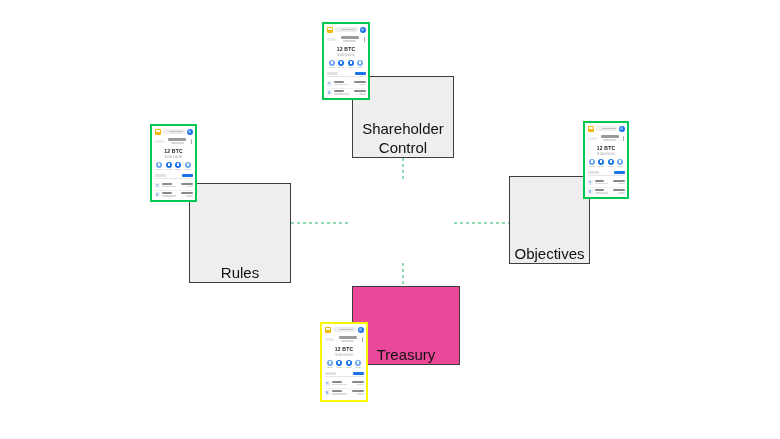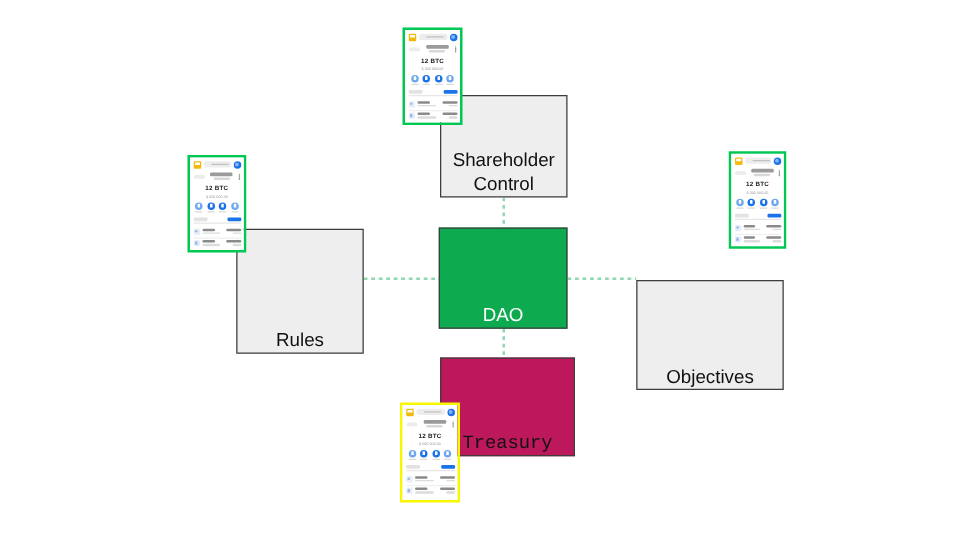--- a/index.html
+++ b/index.html
@@ -29,21 +29,21 @@
     position:absolute;z-index:2;
     border:1.5px solid #3d3d3d;
     display:flex;align-items:flex-end;justify-content:center;
     text-align:center;
     font-size:15px;line-height:1.22;
     color:#111;
     box-sizing:border-box;
   }
   .node.grey{background:#eeeeee;}
   .node.green{background:#0eaa4f;color:#ffffff;}
-  .node.yellow{background:#be185d;color:#111;font-family:Liberation Mono, monospace;}
+  .node.yellow{background:#ec4899;color:#111;}
 
   
   .phone{
     position:absolute;z-index:5;
     border:2px solid #00c853;
     background:#ffffff;
     box-sizing:border-box;
     overflow:hidden;
     display:flex;flex-direction:column;
   }
@@ -115,25 +115,22 @@
     <span>Rules</span>
   </div>
 
   <div class="node grey" style="left:352px;top:76px;width:102px;height:82px;">
     <span>
       <span>Shareholder</span><br>
       <span>Control</span>
     </span>
   </div>
 
-  <div class="node green" style="left:351px;top:182px;width:103px;height:81px;">
-    <span>DAO</span>
-  </div>
-
-  <div class="node grey" style="left:509px;top:176px;width:118px;height:88px;margin-top:48px;">
+
+  <div class="node grey" style="left:509px;top:176px;width:81px;height:88px;">
     <span>Objectives</span>
   </div>
 
   <div class="node yellow" style="left:352px;top:286px;width:108px;height:79px;">
     <span>Treasury</span>
   </div>
 
   <div class="phone" style="left:322px;top:22px;width:48px;height:78px;">
     <div class="phone-inner">
       <div class="ph-topbar">

